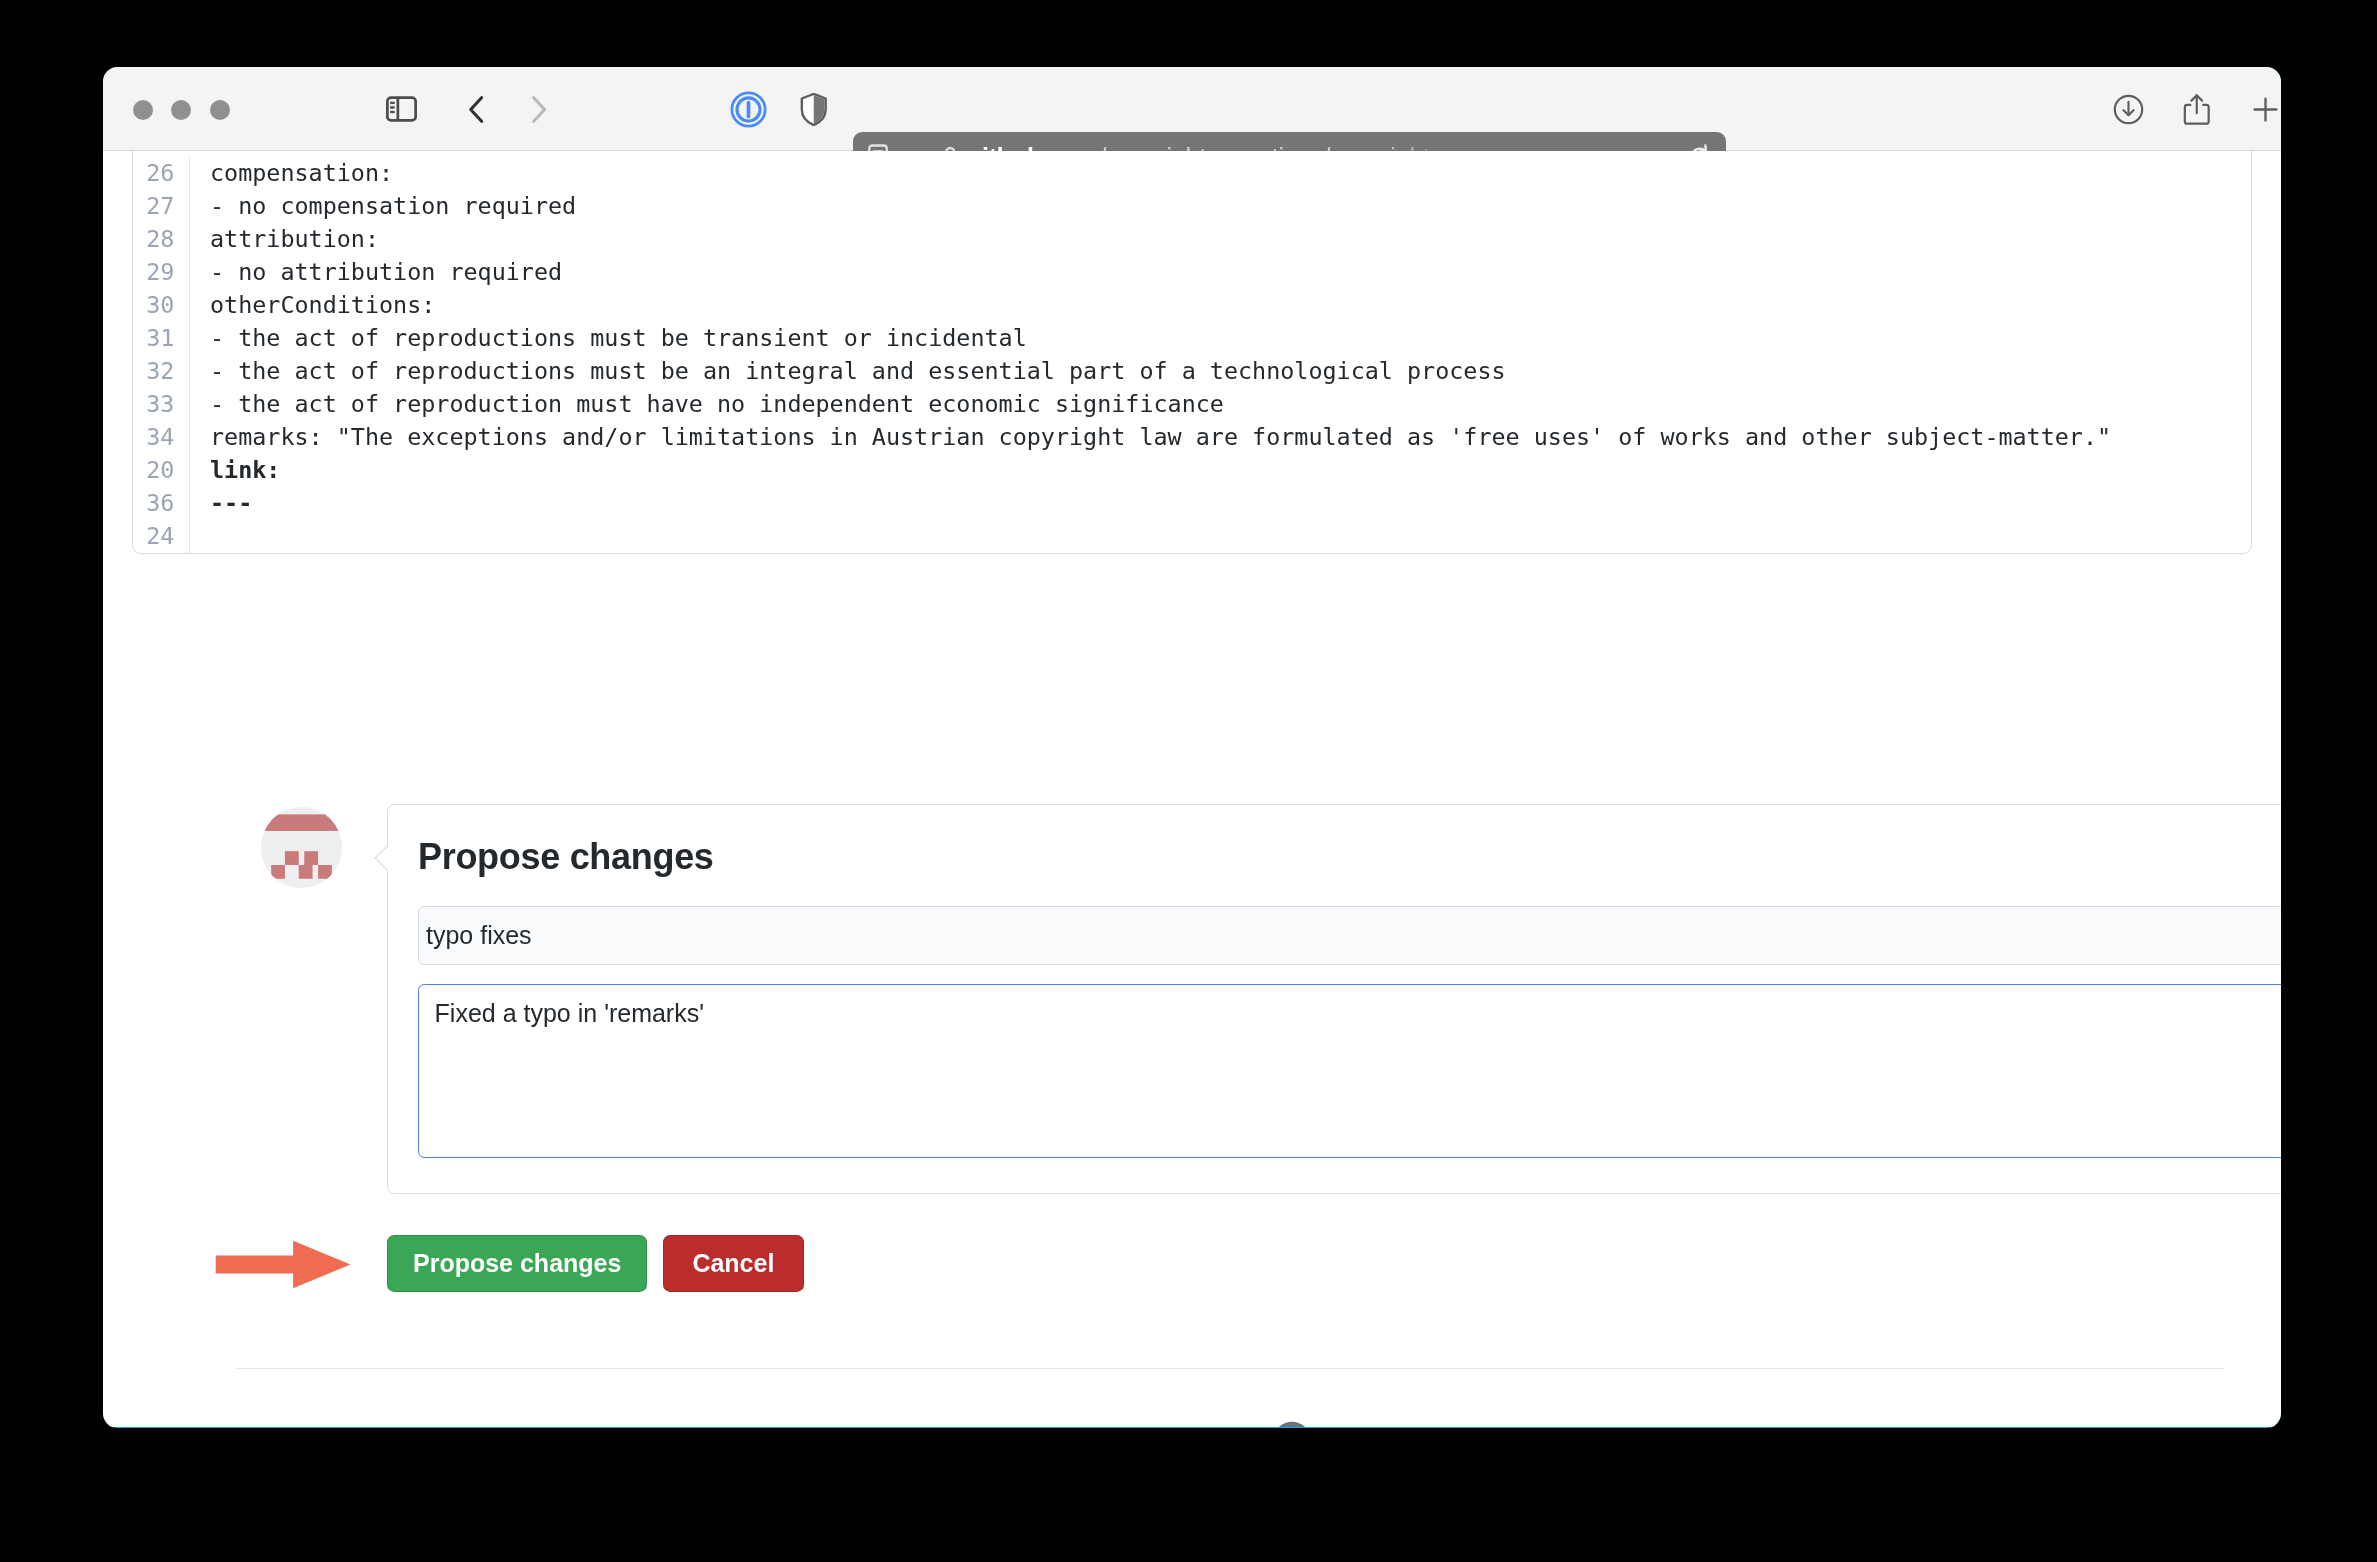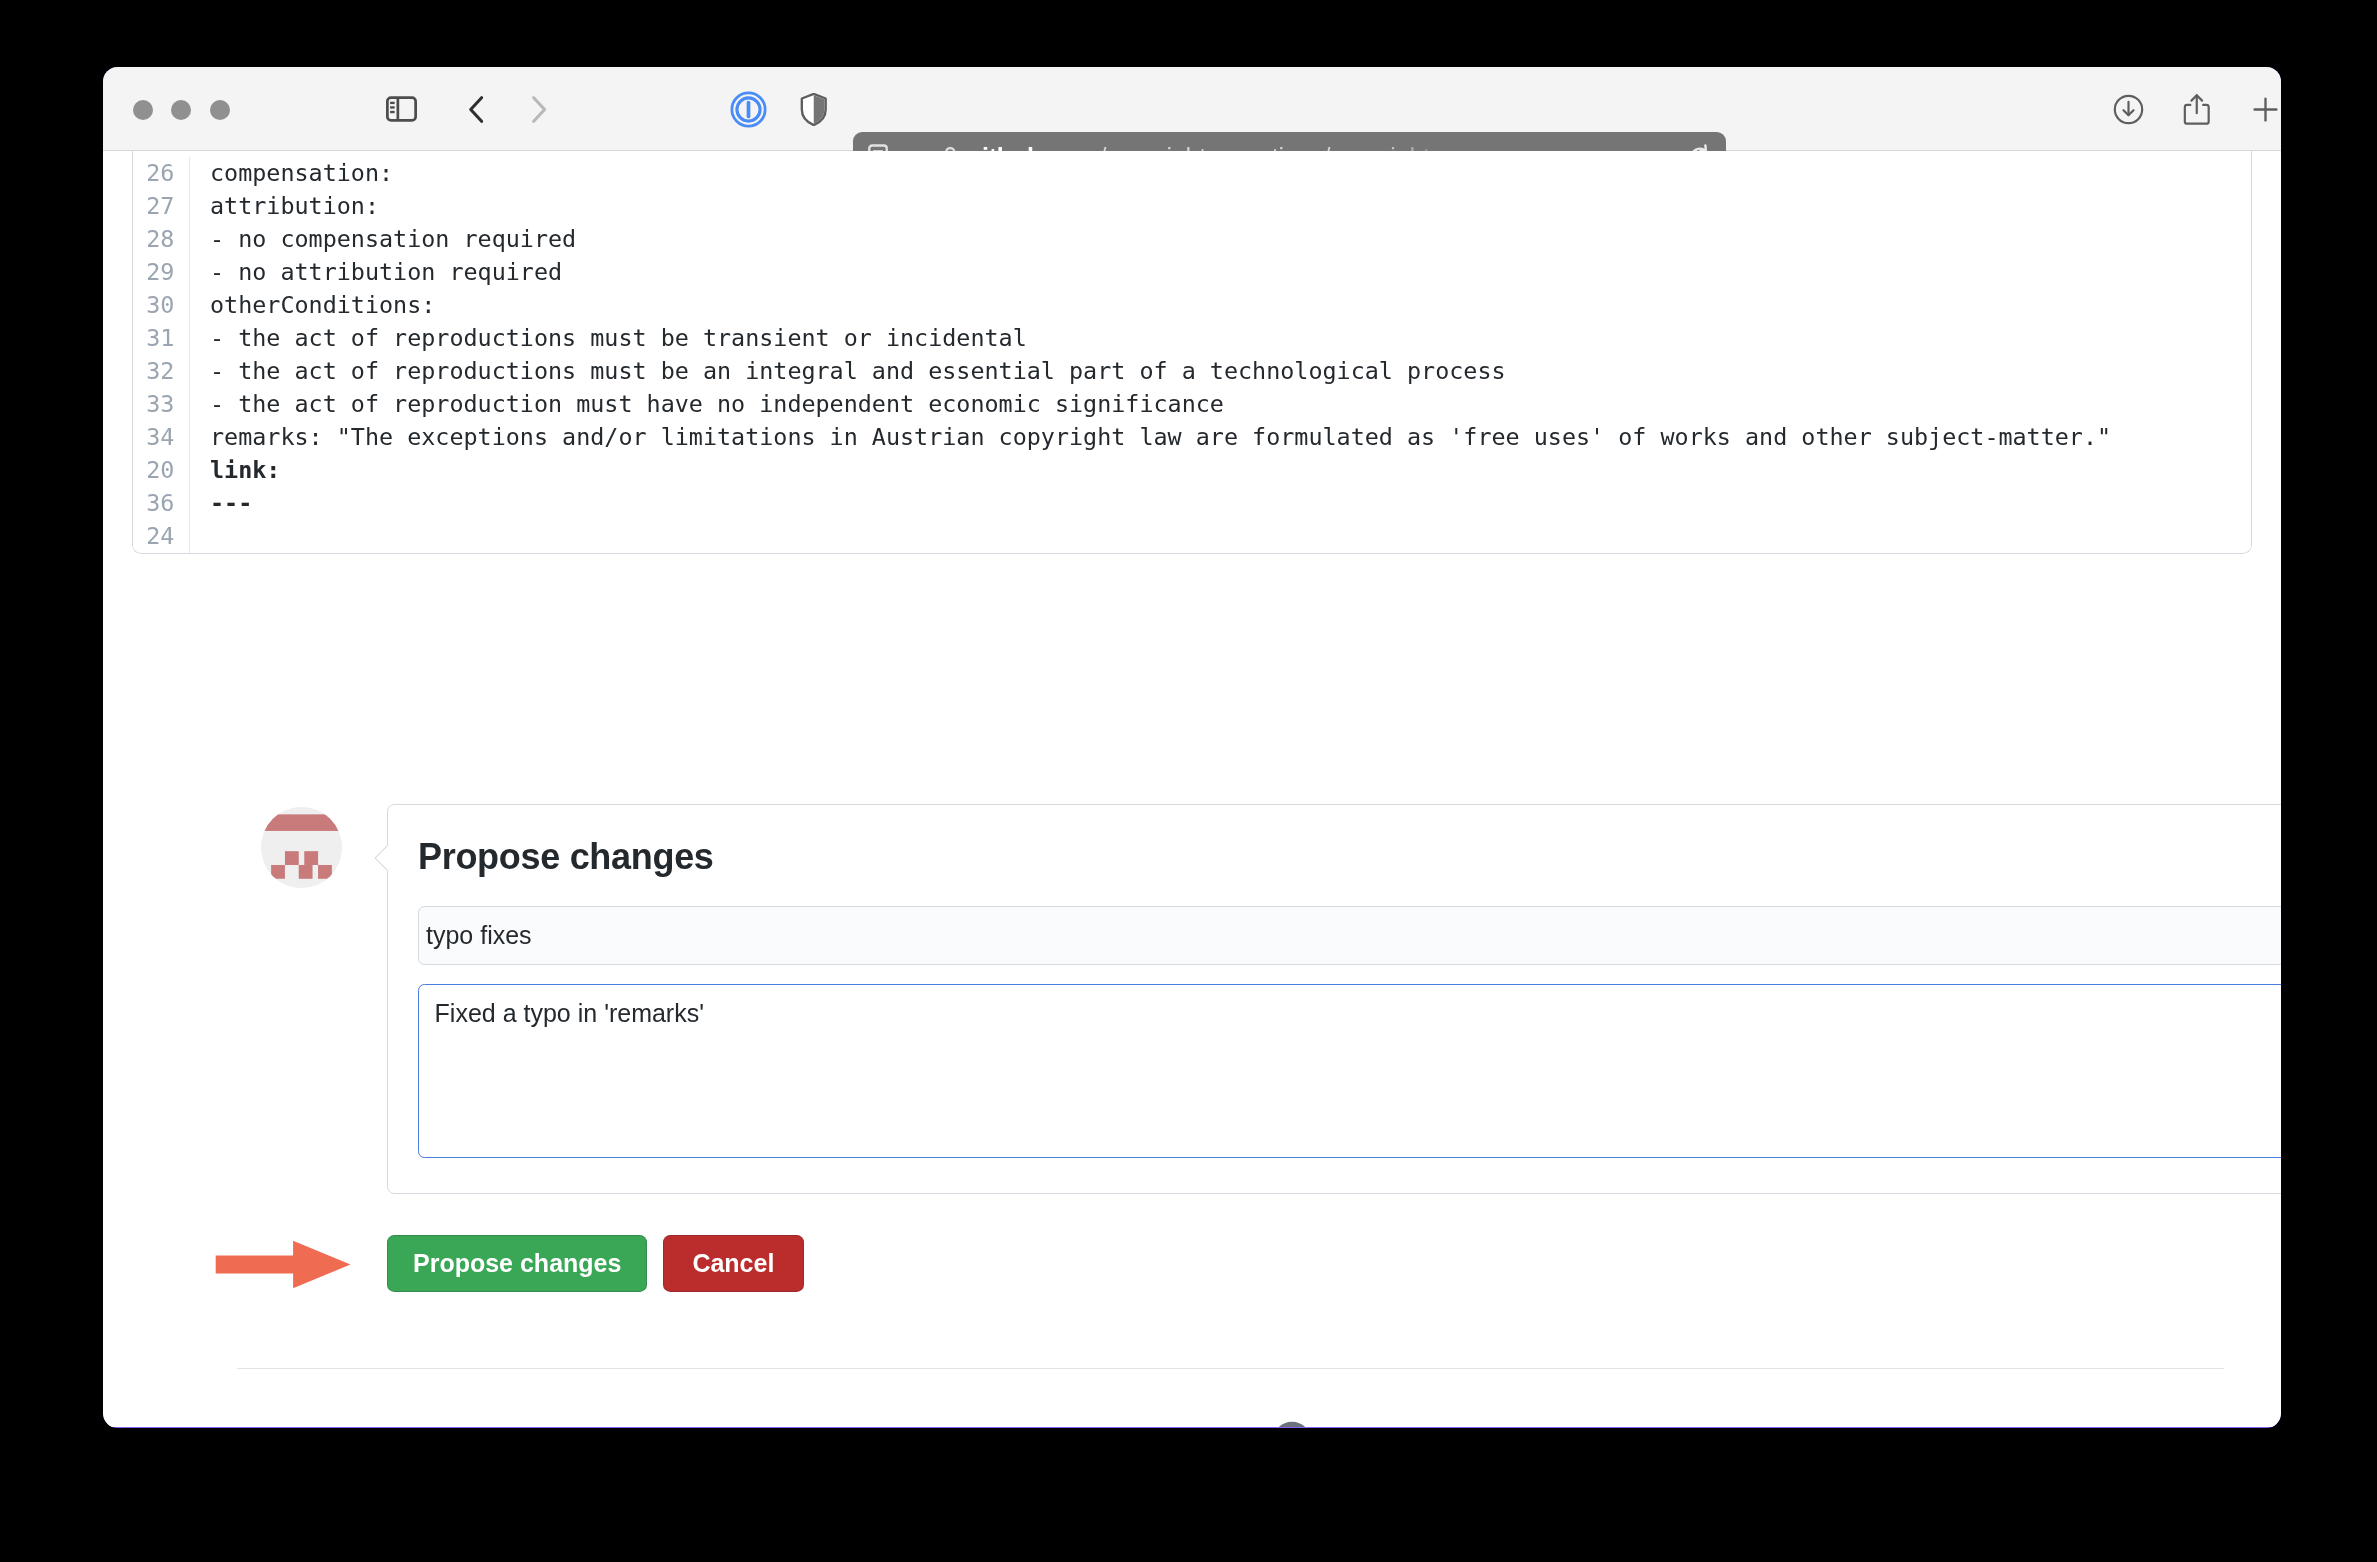--- a/index.html
+++ b/index.html
@@ -12,21 +12,21 @@
     overflow: hidden;
   }
 
   
   #browser-window {
     position: absolute;
     left: 103px;
     top: 67px;
     width: 2178px;
     height: 1361px;
-    background: #8b5cf6;
+    background: #0ea5e9;
     border-radius: 14.7px;
     overflow: hidden;
   }
 
   
   #toolbar {
     position: relative;
     height: 84px;
     background: #f4f4f4;
     border-bottom: 0.9px solid #d8d8d8;
@@ -404,22 +404,22 @@
             <div class="ln">31</div>
             <div class="ln">32</div>
             <div class="ln">33</div>
             <div class="ln">34</div>
             <div class="ln">20</div>
             <div class="ln">36</div>
             <div class="ln">24</div>
           </div>
         <div id="code-lines">
             <div class="cl">compensation:</div>
+            <div class="cl">- no compensation required</div>
             <div class="cl">attribution:</div>
-            <div class="cl">- no compensation required</div>
             <div class="cl">- no attribution required</div>
             <div class="cl">otherConditions:</div>
             <div class="cl">- the act of reproductions must be transient or incidental</div>
             <div class="cl">- the act of reproductions must be an integral and essential part of a technological process</div>
             <div class="cl">- the act of reproduction must have no independent economic significance</div>
             <div class="cl">remarks: "The exceptions and/or limitations in Austrian copyright law are formulated as 'free uses' of works and other subject-matter."</div>
             <div class="cl bold">link:</div>
             <div class="cl bold">---</div>
             <div class="cl"> </div>
           </div>

